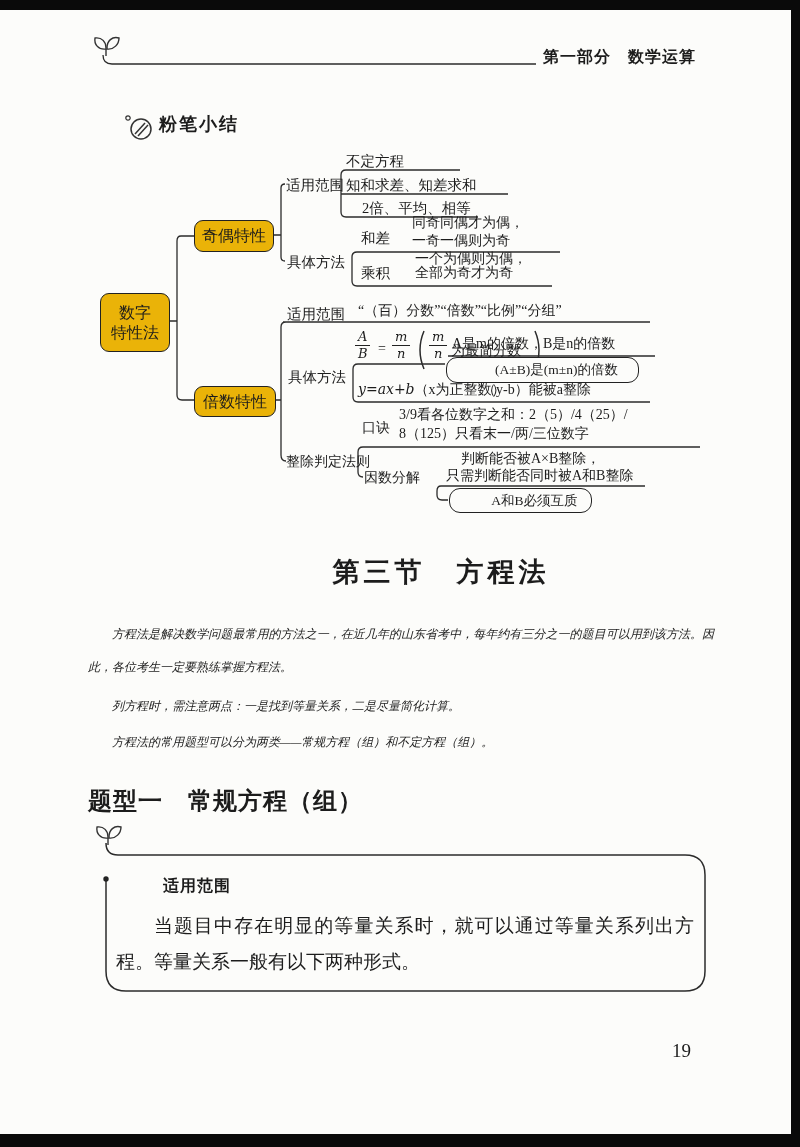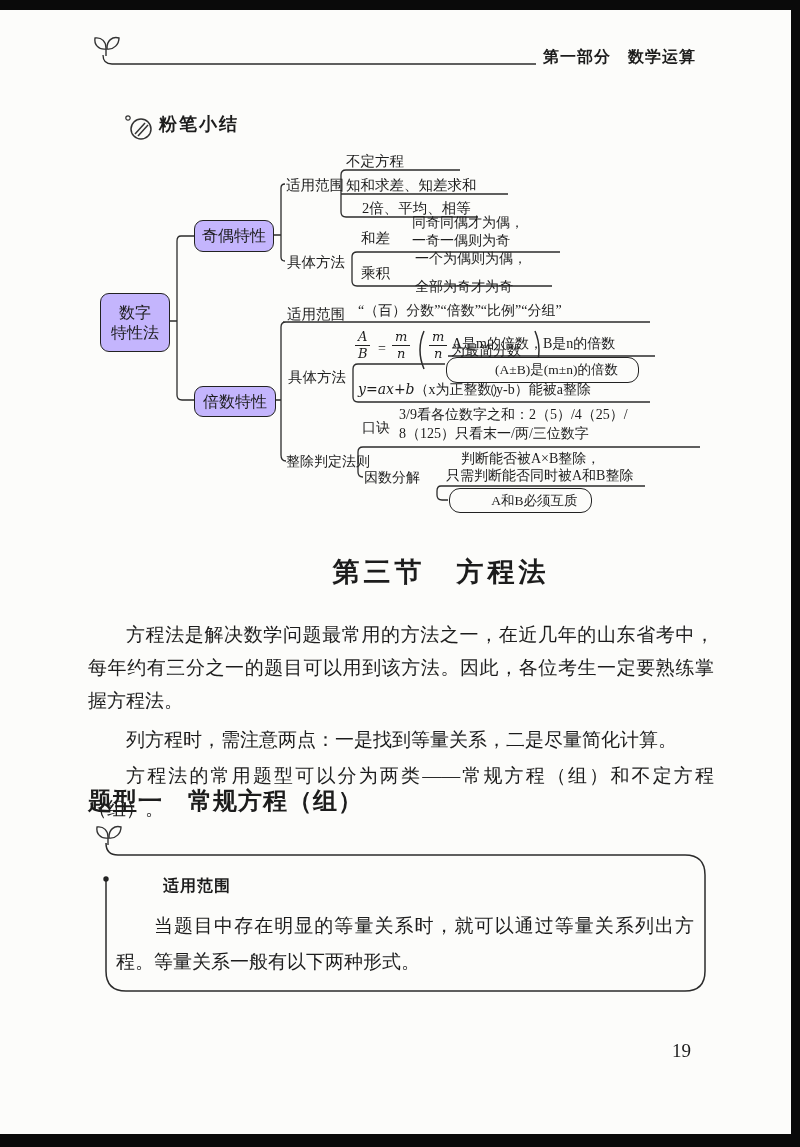--- a/index.html
+++ b/index.html
@@ -13,37 +13,37 @@
   .bar.right{right:0;top:0;width:9px;height:1147px;}
   .bar.bottom{left:0;top:1134px;width:800px;height:13px;}
   svg.overlay{position:absolute;left:0;top:0;pointer-events:none;}
   .abs{position:absolute;white-space:nowrap;}
   .sans{font-family:"Liberation Sans","DejaVu Sans",sans-serif;}
   .hdr{font-size:16px;font-weight:700;letter-spacing:1px;}
   .summary-t{font-size:18px;font-weight:600;letter-spacing:2px;}
   .node{
     position:absolute;border:1.4px solid #222;border-radius:9px;
     display:flex;align-items:center;justify-content:center;
-    font-size:16px;line-height:1.25;text-align:center;background:#c4b5fd;
+    font-size:16px;line-height:1.25;text-align:center;background:#eab308;
   }
   .lbl{font-size:14.5px;}
   .leaftx{font-size:14.5px;}
   .small{font-size:14px;}
   .pill{
     position:absolute;border:1.4px solid #222;border-radius:11px;
     display:flex;align-items:center;justify-content:center;
     font-size:13.5px;background:#fcfcfa;padding-left:28px;
   }
   .frac{position:absolute;display:inline-flex;flex-direction:column;align-items:center;
     font-family:"DejaVu Serif",serif;font-style:italic;font-size:13px;line-height:14px;}
   .frac .num{border-bottom:1.2px solid #222;padding:0 3px 1px 3px;}
   .frac .den{padding-top:1px;}
   .math{font-family:"DejaVu Serif",serif;font-style:italic;}
   .sec-title{left:0;width:800px;text-align:center;font-size:27px;font-weight:700;letter-spacing:4px;margin-left:41px;}
-  .paras{position:absolute;left:88px;top:618px;width:626px;font-size:19px;line-height:33px;text-align:justify;}
+  .paras{position:absolute;left:88px;top:618px;width:626px;font-size:12px;line-height:33px;text-align:justify;font-style:italic;}
   .paras p{margin:0;text-indent:2em;}
   .topic{font-size:24px;font-weight:700;letter-spacing:1px;}
   .boxtitle{font-size:16px;font-weight:700;letter-spacing:1px;}
   .boxbody{position:absolute;left:116px;top:908px;width:578px;font-size:19px;line-height:36px;text-indent:2em;text-align:justify;white-space:normal;}
   .pagenum{font-size:19px;}
 </style>
 </head>
 <body>
 
 <div class="page">
@@ -112,21 +112,21 @@
   <div class="abs leaftx" style="left:346px;top:152px">不定方程</div>
   <div class="abs leaftx" style="left:346px;top:176px">知和求差、知差求和</div>
   <div class="abs leaftx" style="left:362px;top:199px">2倍、平均、相等</div>
 
   <div class="abs lbl" style="left:287px;top:253px">具体方法</div>
   <div class="abs lbl" style="left:361px;top:229px">和差</div>
   <div class="abs small" style="left:412px;top:214px">同奇同偶才为偶，</div>
   <div class="abs small" style="left:412px;top:232px">一奇一偶则为奇</div>
   <div class="abs lbl" style="left:361px;top:264px">乘积</div>
   <div class="abs small" style="left:415px;top:250px">一个为偶则为偶，</div>
-  <div class="abs small" style="left:415px;top:278px">全部为奇才为奇</div>
+  <div class="abs small" style="left:415px;top:264px">全部为奇才为奇</div>
 
   <div class="abs lbl" style="left:287px;top:305px">适用范围</div>
   <div class="abs small" style="left:358px;top:302px">“（百）分数”“倍数”“比例”“分组”</div>
 
   <div class="abs lbl" style="left:288px;top:368px">具体方法</div>
 
   <span class="frac" style="left:355px;top:330px">
     <span class="num">A</span>
     <span class="den">B</span>
   </span>

